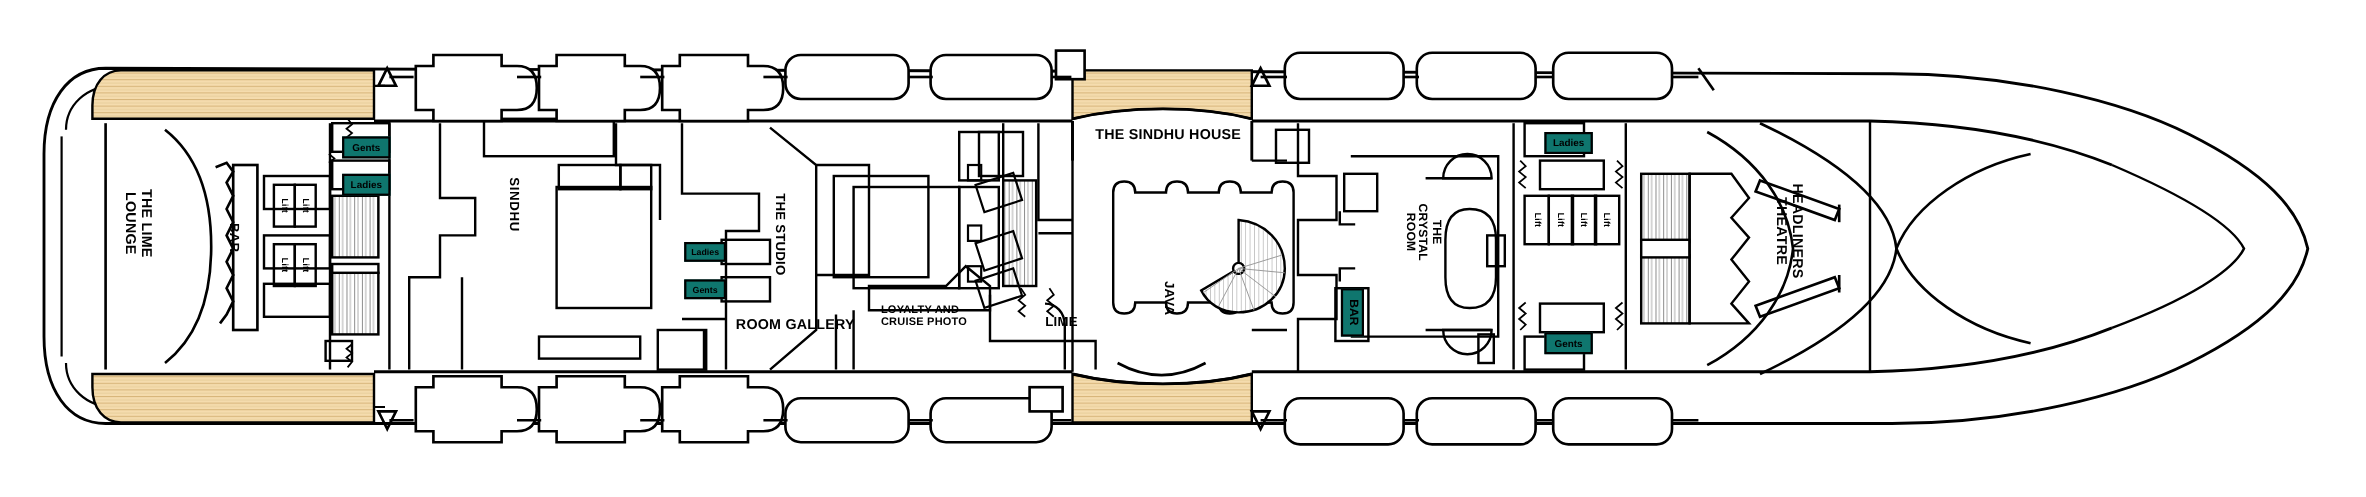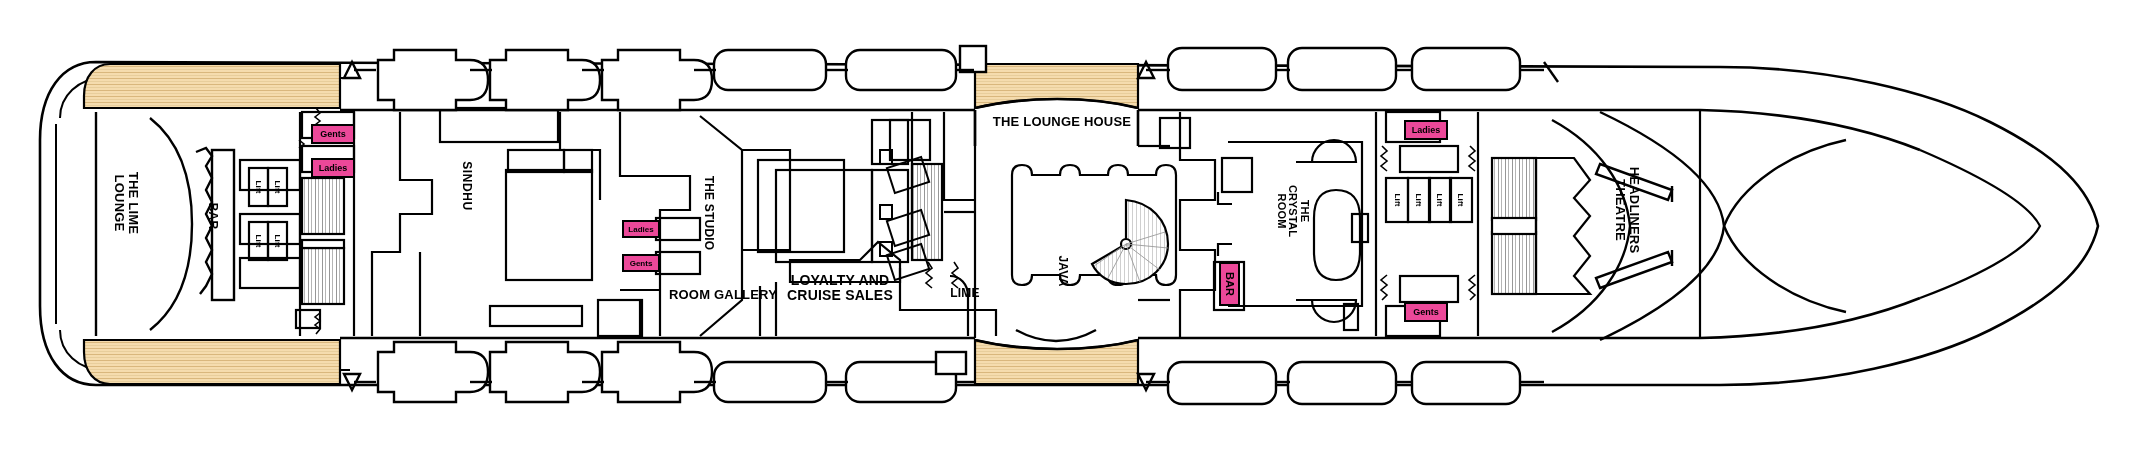--- a/index.html
+++ b/index.html
@@ -1,21 +1,21 @@
 <!DOCTYPE html>
 <html><head>
 <meta charset="utf-8">
 <style>
   html,body{margin:0;padding:0;background:#ffffff;}
   body{font-family:"Liberation Sans",sans-serif;}
   #stage{position:relative;width:2151px;height:452px;background:#ffffff;overflow:hidden;}
   #deck{position:absolute;left:0;top:0;width:2151px;height:452px;}
   .lbl{position:absolute;font-family:"Liberation Sans",sans-serif;font-weight:bold;color:#000;
        white-space:nowrap;letter-spacing:.2px;line-height:1.05;}
-  .boxlbl{position:absolute;border:2px solid #000;background:#ec4899;display:flex;
+  .boxlbl{position:absolute;border:2px solid #000;background:#0f766e;display:flex;
           align-items:center;justify-content:center;font-weight:bold;}
 </style>
 </head>
 <body>
 
 <div id="stage">
 
   <svg id="deck" viewBox="0 0 2151 452" xmlns="http://www.w3.org/2000/svg">
     <defs>
       <pattern id="wood" width="6" height="6" patternUnits="userSpaceOnUse">
@@ -345,27 +345,27 @@
   </div>
 
   <div class="lbl" style="left:213px;top:216px;transform:translate(-50%,-50%) rotate(90deg);font-size:12px;">BAR</div>
 
   <div class="lbl" style="left:467px;top:186px;transform:translate(-50%,-50%) rotate(90deg);font-size:12px;letter-spacing:.6px;">SINDHU</div>
 
   <div class="lbl" style="left:709px;top:213px;transform:translate(-50%,-50%) rotate(90deg);font-size:12px;">THE STUDIO</div>
 
   <div class="lbl" style="left:723px;top:295px;transform:translate(-50%,-50%);font-size:13px;">ROOM GALLERY</div>
 
-  <div class="lbl" style="left:840px;top:288px;transform:translate(-50%,-50%);font-size:14px;text-align:center;">
-    <span>LOYALTY AND</span><br><span>CRUISE SALES</span>
+  <div class="lbl" style="left:840px;top:288px;transform:translate(-50%,-50%);font-size:10px;">
+    <span>LOYALTY AND</span><br><span>CRUISE PHOTO</span>
   </div>
 
   <div class="lbl" style="left:965px;top:293px;transform:translate(-50%,-50%);font-size:12px;">LIME</div>
 
-  <div class="lbl" style="left:1062px;top:122px;transform:translate(-50%,-50%);font-size:13px;">THE LOUNGE HOUSE</div>
+  <div class="lbl" style="left:1062px;top:122px;transform:translate(-50%,-50%);font-size:13px;">THE SINDHU HOUSE</div>
 
   <div class="lbl" style="left:1063px;top:271px;transform:translate(-50%,-50%) rotate(90deg);font-size:12px;">JAVA</div>
 
   <div class="lbl" style="left:1293px;top:211px;transform:translate(-50%,-50%) rotate(90deg);font-size:11px;text-align:center;">
     <span>THE</span><br><span>CRYSTAL</span><br><span>ROOM</span>
   </div>
 
   <div class="boxlbl" style="left:1219px;top:262px;width:17px;height:40px;">
     <span style="transform:rotate(90deg);font-size:11px;">BAR</span>
   </div>

